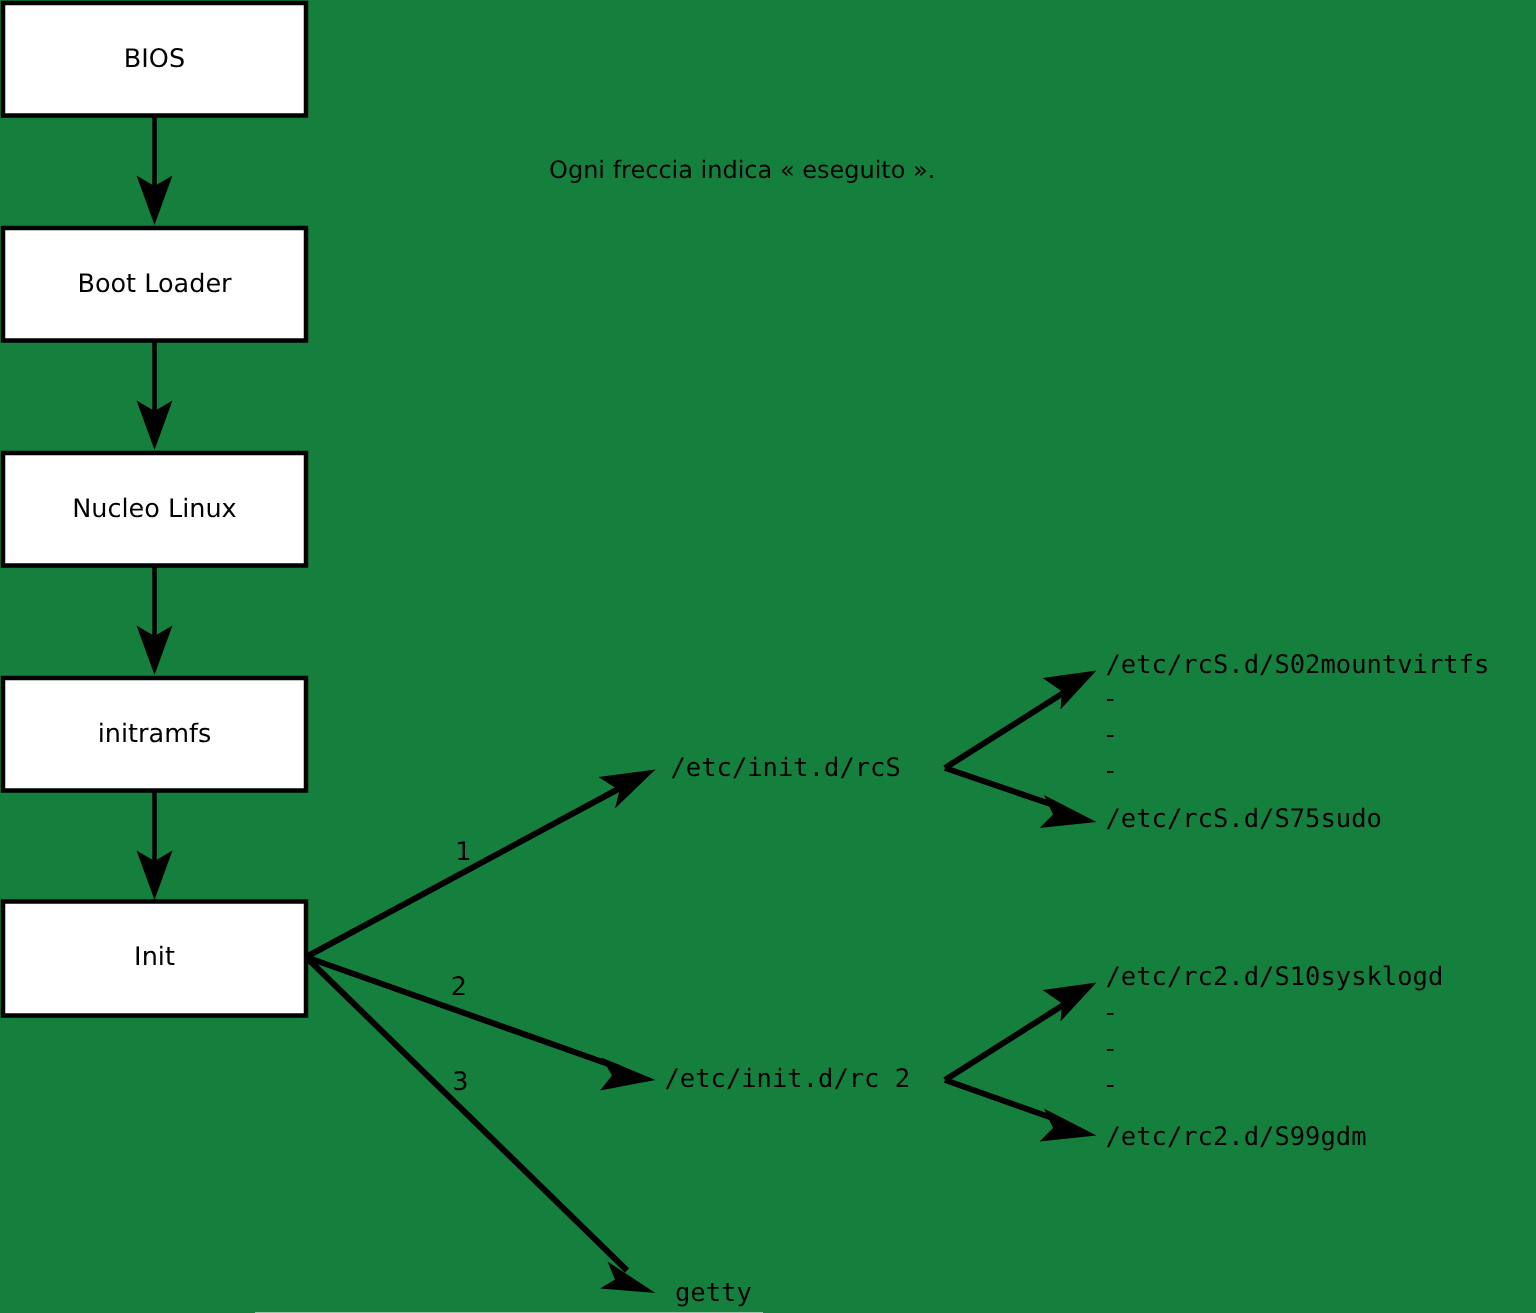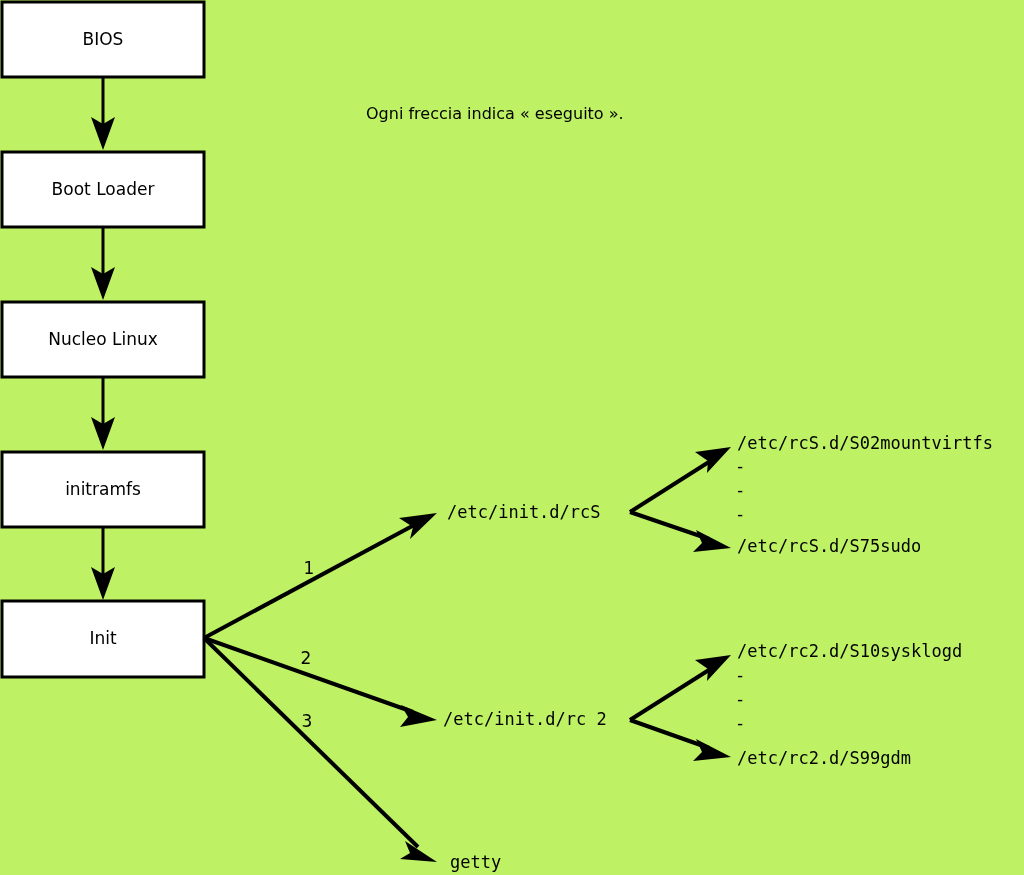--- a/index.html
+++ b/index.html
@@ -8,21 +8,21 @@
     padding: 0;
     background: #ffffff;
   }
   body {
     font-family: "DejaVu Sans", sans-serif;
   }
   #diagram-root {
     position: relative;
     width: 1024px;
     height: 875px;
-    background: #bef264;
+    background: #15803d;
     overflow: hidden;
   }
   svg#diagram-svg {
     position: absolute;
     left: 0;
     top: 0;
     width: 1024px;
     height: 875px;
     display: block;
   }

